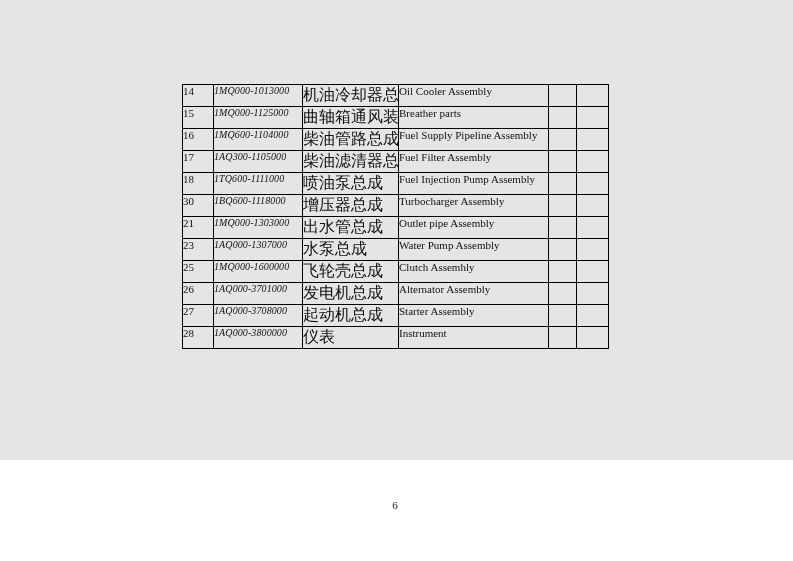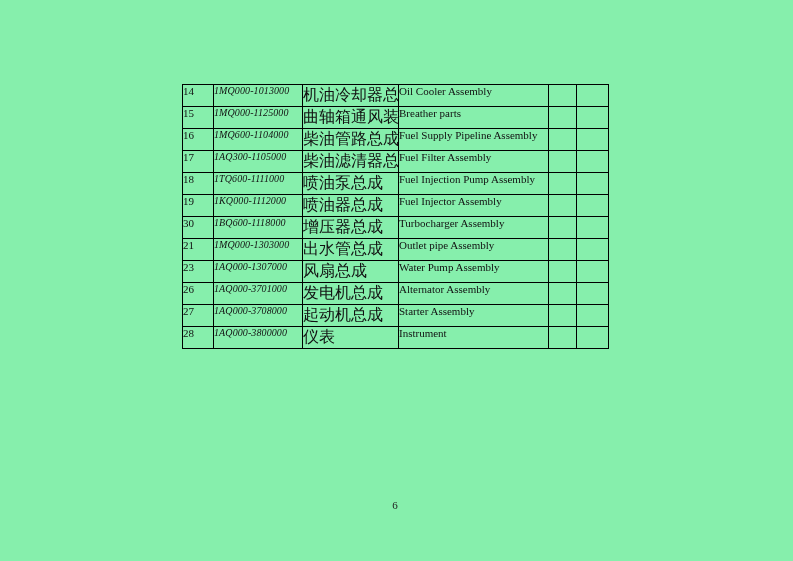--- a/index.html
+++ b/index.html
@@ -13,22 +13,22 @@
     position: relative;
     font-family: "Liberation Serif", "DejaVu Serif", serif;
     color: #111111;
     overflow: hidden;
   }
   .doc-page {
     position: absolute;
     left: 0;
     top: 0;
     width: 793px;
-    height: 561px;
-    background: #86efac;
+    height: 460px;
+    background: #e5e5e5;
   }
   table.parts-table {
     position: absolute;
     left: 182px;
     top: 84px;
     width: 426px;
     border-collapse: collapse;
     table-layout: fixed;
   }
   table.parts-table td {
@@ -123,28 +123,20 @@
 
   <tr>
     <td class="c-no">18</td>
     <td class="c-part">1TQ600-1111000</td>
     <td class="c-cn">喷油泵总成</td>
     <td class="c-en">Fuel Injection Pump Assembly</td>
     <td class="c-e1"></td>
     <td class="c-e2"></td>
   </tr>
 
-  <tr>
-    <td class="c-no">19</td>
-    <td class="c-part">1KQ000-1112000</td>
-    <td class="c-cn">喷油器总成</td>
-    <td class="c-en">Fuel Injector Assembly</td>
-    <td class="c-e1"></td>
-    <td class="c-e2"></td>
-  </tr>
 
   <tr>
     <td class="c-no">30</td>
     <td class="c-part">1BQ600-1118000</td>
     <td class="c-cn">增压器总成</td>
     <td class="c-en">Turbocharger Assembly</td>
     <td class="c-e1"></td>
     <td class="c-e2"></td>
   </tr>
 
@@ -154,27 +146,35 @@
     <td class="c-cn">出水管总成</td>
     <td class="c-en">Outlet pipe Assembly</td>
     <td class="c-e1"></td>
     <td class="c-e2"></td>
   </tr>
 
 
   <tr>
     <td class="c-no">23</td>
     <td class="c-part">1AQ000-1307000</td>
-    <td class="c-cn">风扇总成</td>
+    <td class="c-cn">水泵总成</td>
     <td class="c-en">Water Pump Assembly</td>
     <td class="c-e1"></td>
     <td class="c-e2"></td>
   </tr>
 
 
+  <tr>
+    <td class="c-no">25</td>
+    <td class="c-part">1MQ000-1600000</td>
+    <td class="c-cn">飞轮壳总成</td>
+    <td class="c-en">Clutch Assemhly</td>
+    <td class="c-e1"></td>
+    <td class="c-e2"></td>
+  </tr>
 
   <tr>
     <td class="c-no">26</td>
     <td class="c-part">1AQ000-3701000</td>
     <td class="c-cn">发电机总成</td>
     <td class="c-en">Alternator Assembly</td>
     <td class="c-e1"></td>
     <td class="c-e2"></td>
   </tr>
 

